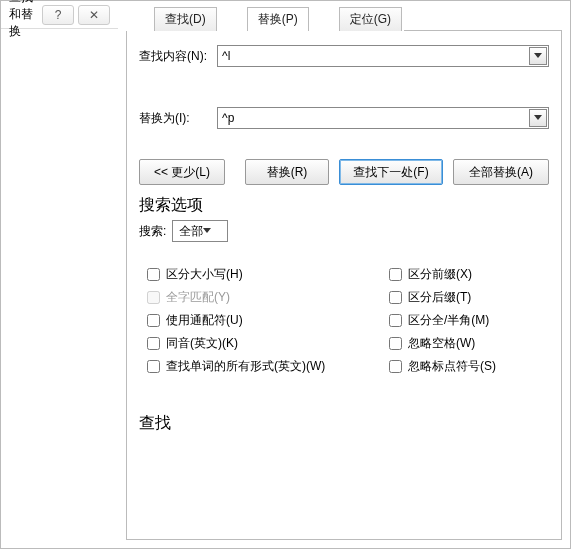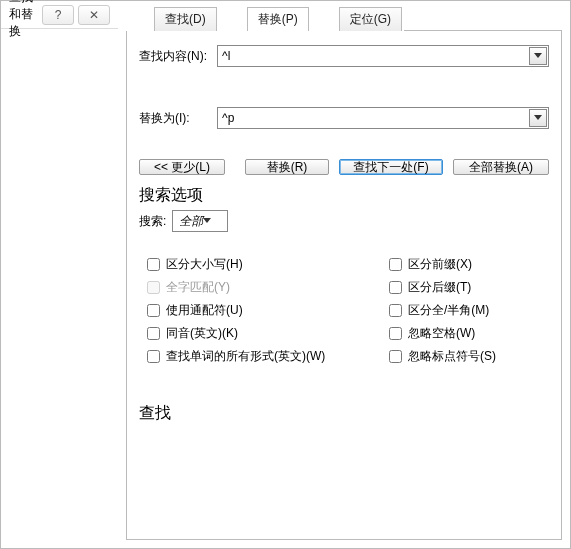--- a/index.html
+++ b/index.html
@@ -14,26 +14,26 @@
 .tab.active { background: #fff; position: relative; z-index: 2; }
 .tabline { border-bottom: 1px solid #bbb; flex: 1; margin-bottom: 0; }
 .panel { border: 1px solid #bbb; border-top: none; flex: 1; padding: 14px 12px 10px 12px; position: relative; }
 .row { display: flex; align-items: center; margin-bottom: 6px; }
 .label { width: 78px; font-size: 12px; }
 .combo { flex: 1; height: 22px; border: 1px solid #888; display: flex; align-items: center; padding: 0 4px; background: #fff; position: relative; }
 .combo input { border: none; outline: none; flex: 1; font-size: 12px; background: transparent; }
 .combo .arrow { width: 18px; height: 18px; border: 1px solid #888; background: linear-gradient(#fff,#e4e4e4); display: flex; align-items: center; justify-content: center; cursor: pointer; position: absolute; right: 1px; top: 1px; }
 .arrow svg { display: block; }
 .btnrow { display: flex; gap: 10px; margin-top: 30px; margin-bottom: 10px; align-items: center; }
-.btn { height: 16px; padding: 0 12px; border: 1px solid #999; background: linear-gradient(#fefefe,#e6e6e6); font-size: 12px; cursor: pointer; display: flex; align-items: center; justify-content: center; min-width: 72px; border-radius: 2px; }
+.btn { height: 26px; padding: 0 12px; border: 1px solid #999; background: linear-gradient(#fefefe,#e6e6e6); font-size: 12px; cursor: pointer; display: flex; align-items: center; justify-content: center; min-width: 72px; border-radius: 2px; }
 .btn.primary { border: 1px solid #3a8ed6; box-shadow: 0 0 0 1px #7fb9e8 inset; }
 .btn.disabled { color: #999; cursor: default; }
 .section-title { font-size: 16px; margin: 8px 0 4px 0; }
 .searchopts { display: flex; align-items: center; gap: 6px; margin-bottom: 24px; }
-.smallcombo { height: 22px; border: 1px solid #888; display: flex; align-items: center; padding: 0 4px 0 6px; background: #fff; position: relative; min-width: 56px; font-style: italic; }
+.smallcombo { height: 22px; border: 1px solid #888; display: flex; align-items: center; padding: 0 4px 0 6px; background: #fff; position: relative; min-width: 56px; }
 .smallcombo .arrow { right: 1px; top: 1px; }
 .checkgrid { display: flex; }
 .checkcol { display: flex; flex-direction: column; gap: 6px; }
 .checkcol.left { flex: 1; padding-left: 8px; justify-content: center; }
 .checkcol.right { width: 160px; }
 .chk { display: flex; align-items: center; gap: 6px; font-size: 12px; cursor: pointer; }
 .chk input { width: 13px; height: 13px; }
 .chk.disabled { color: #999; }
 .bottom { margin-top: 38px; }
 .spacer { flex: 1; }

